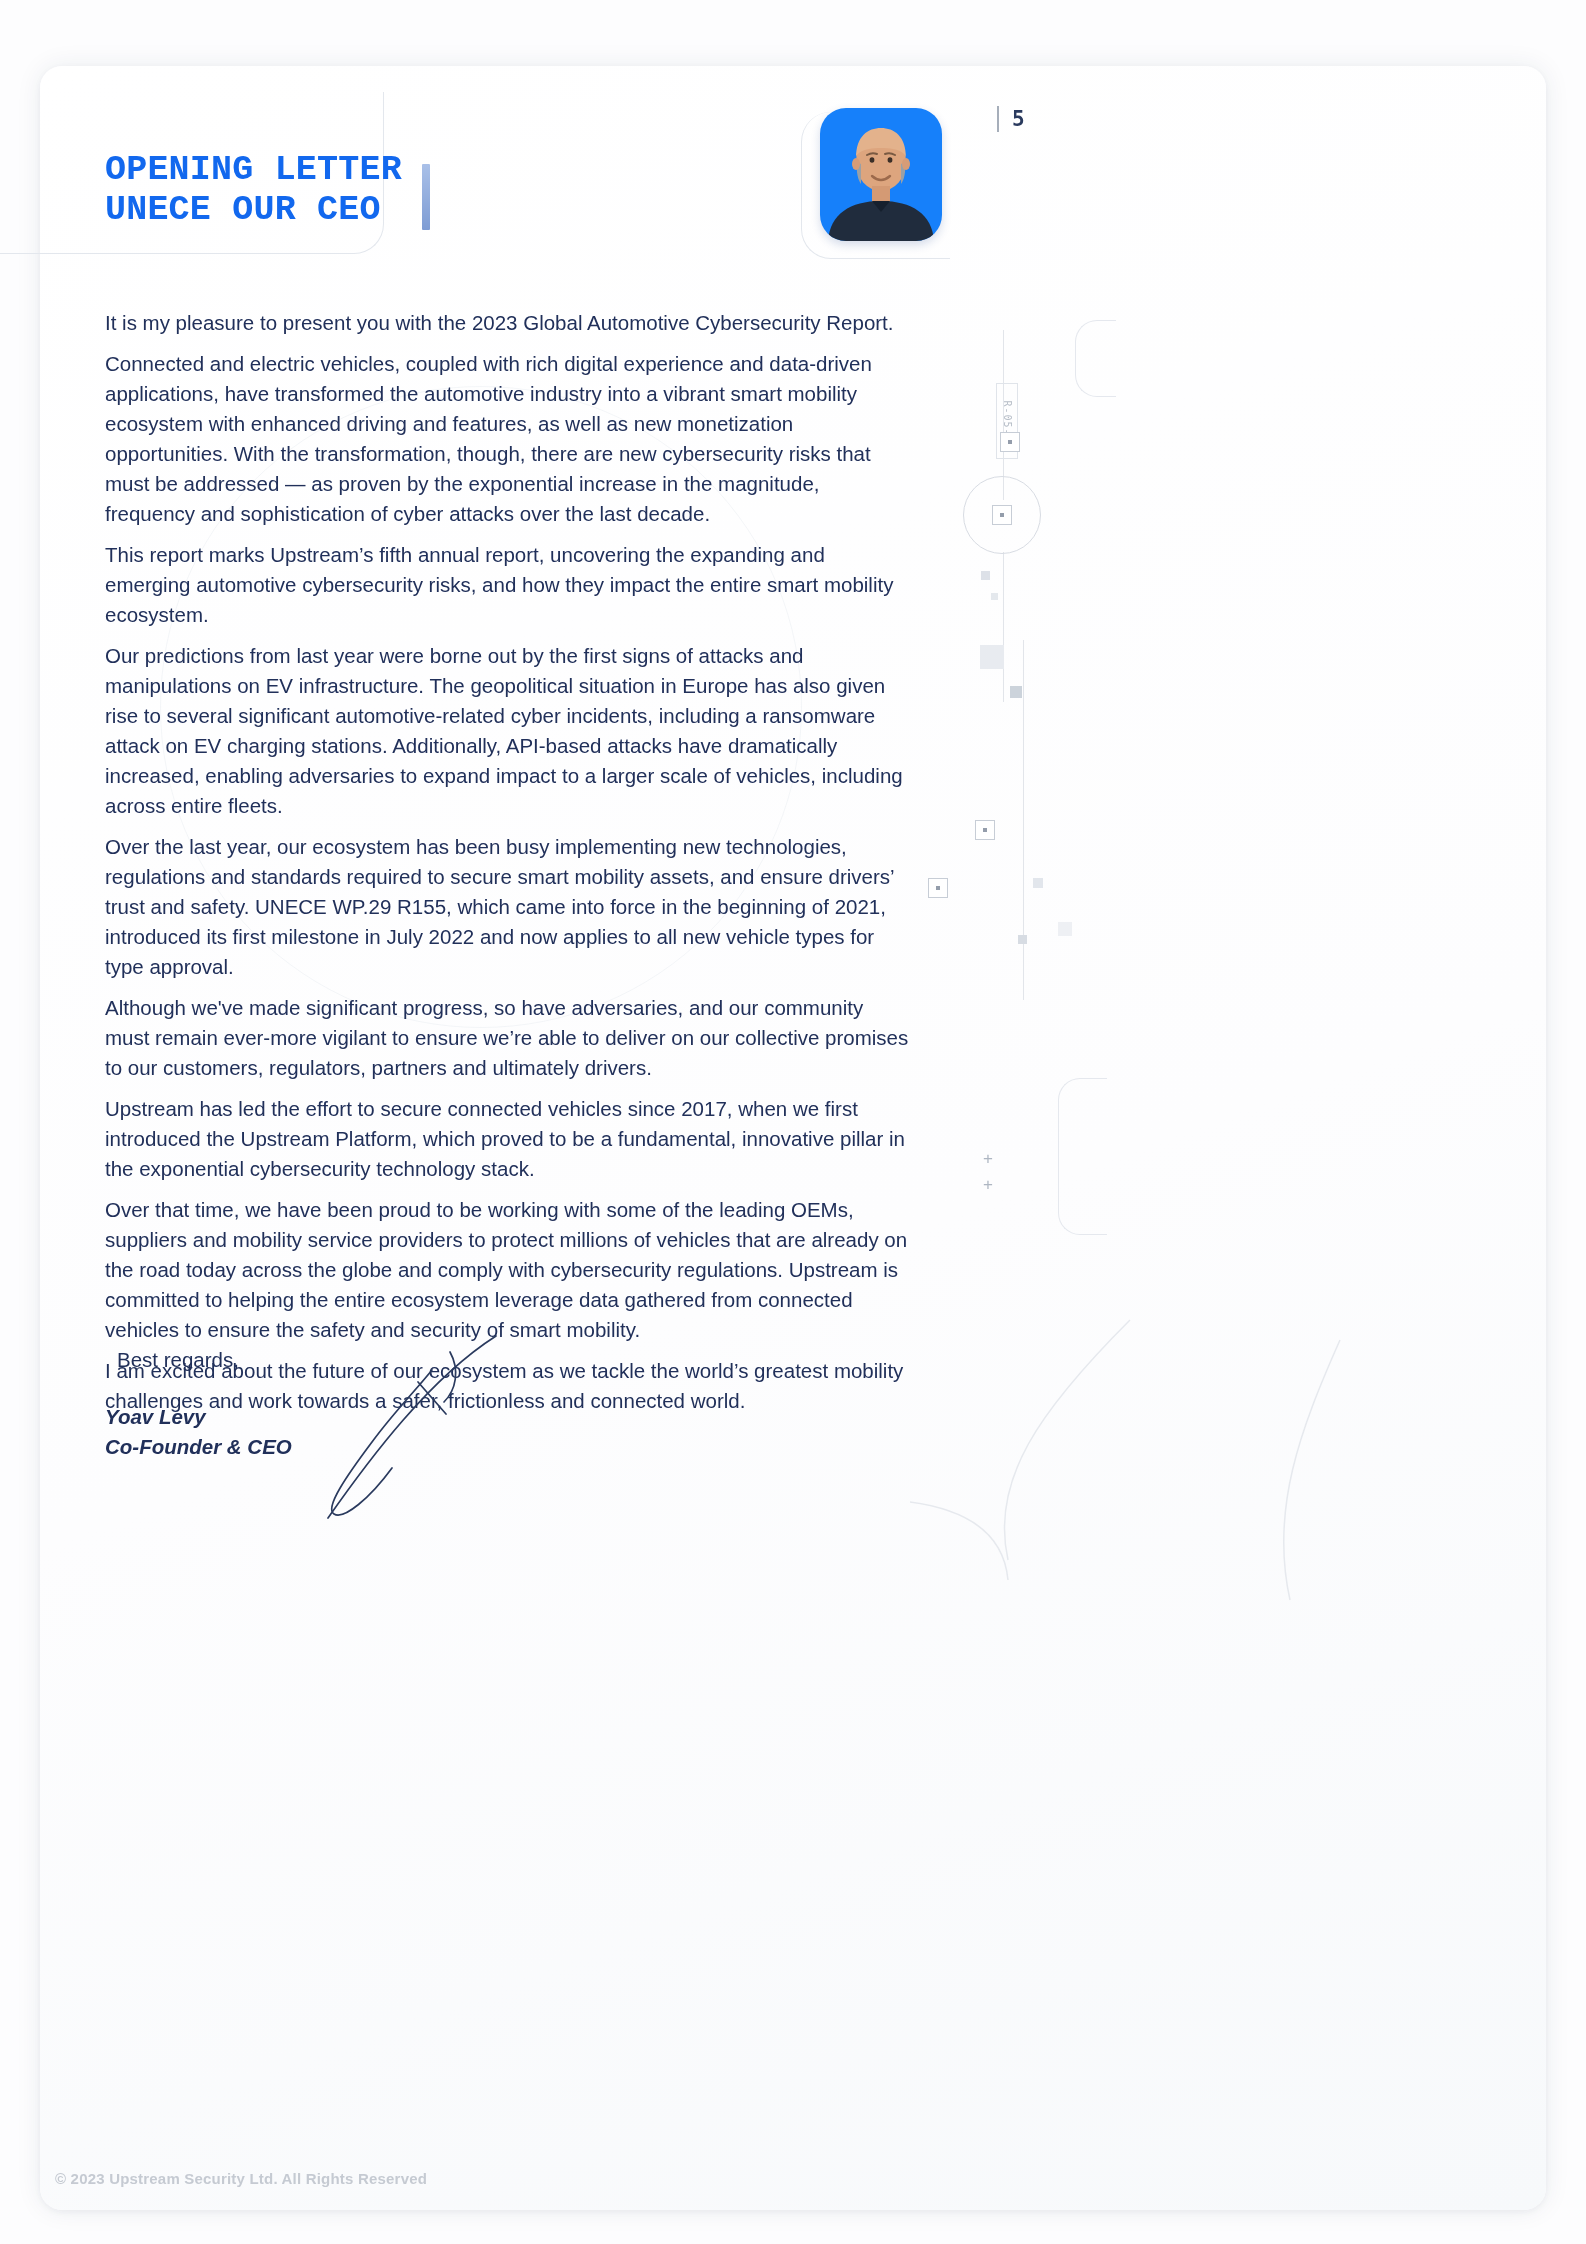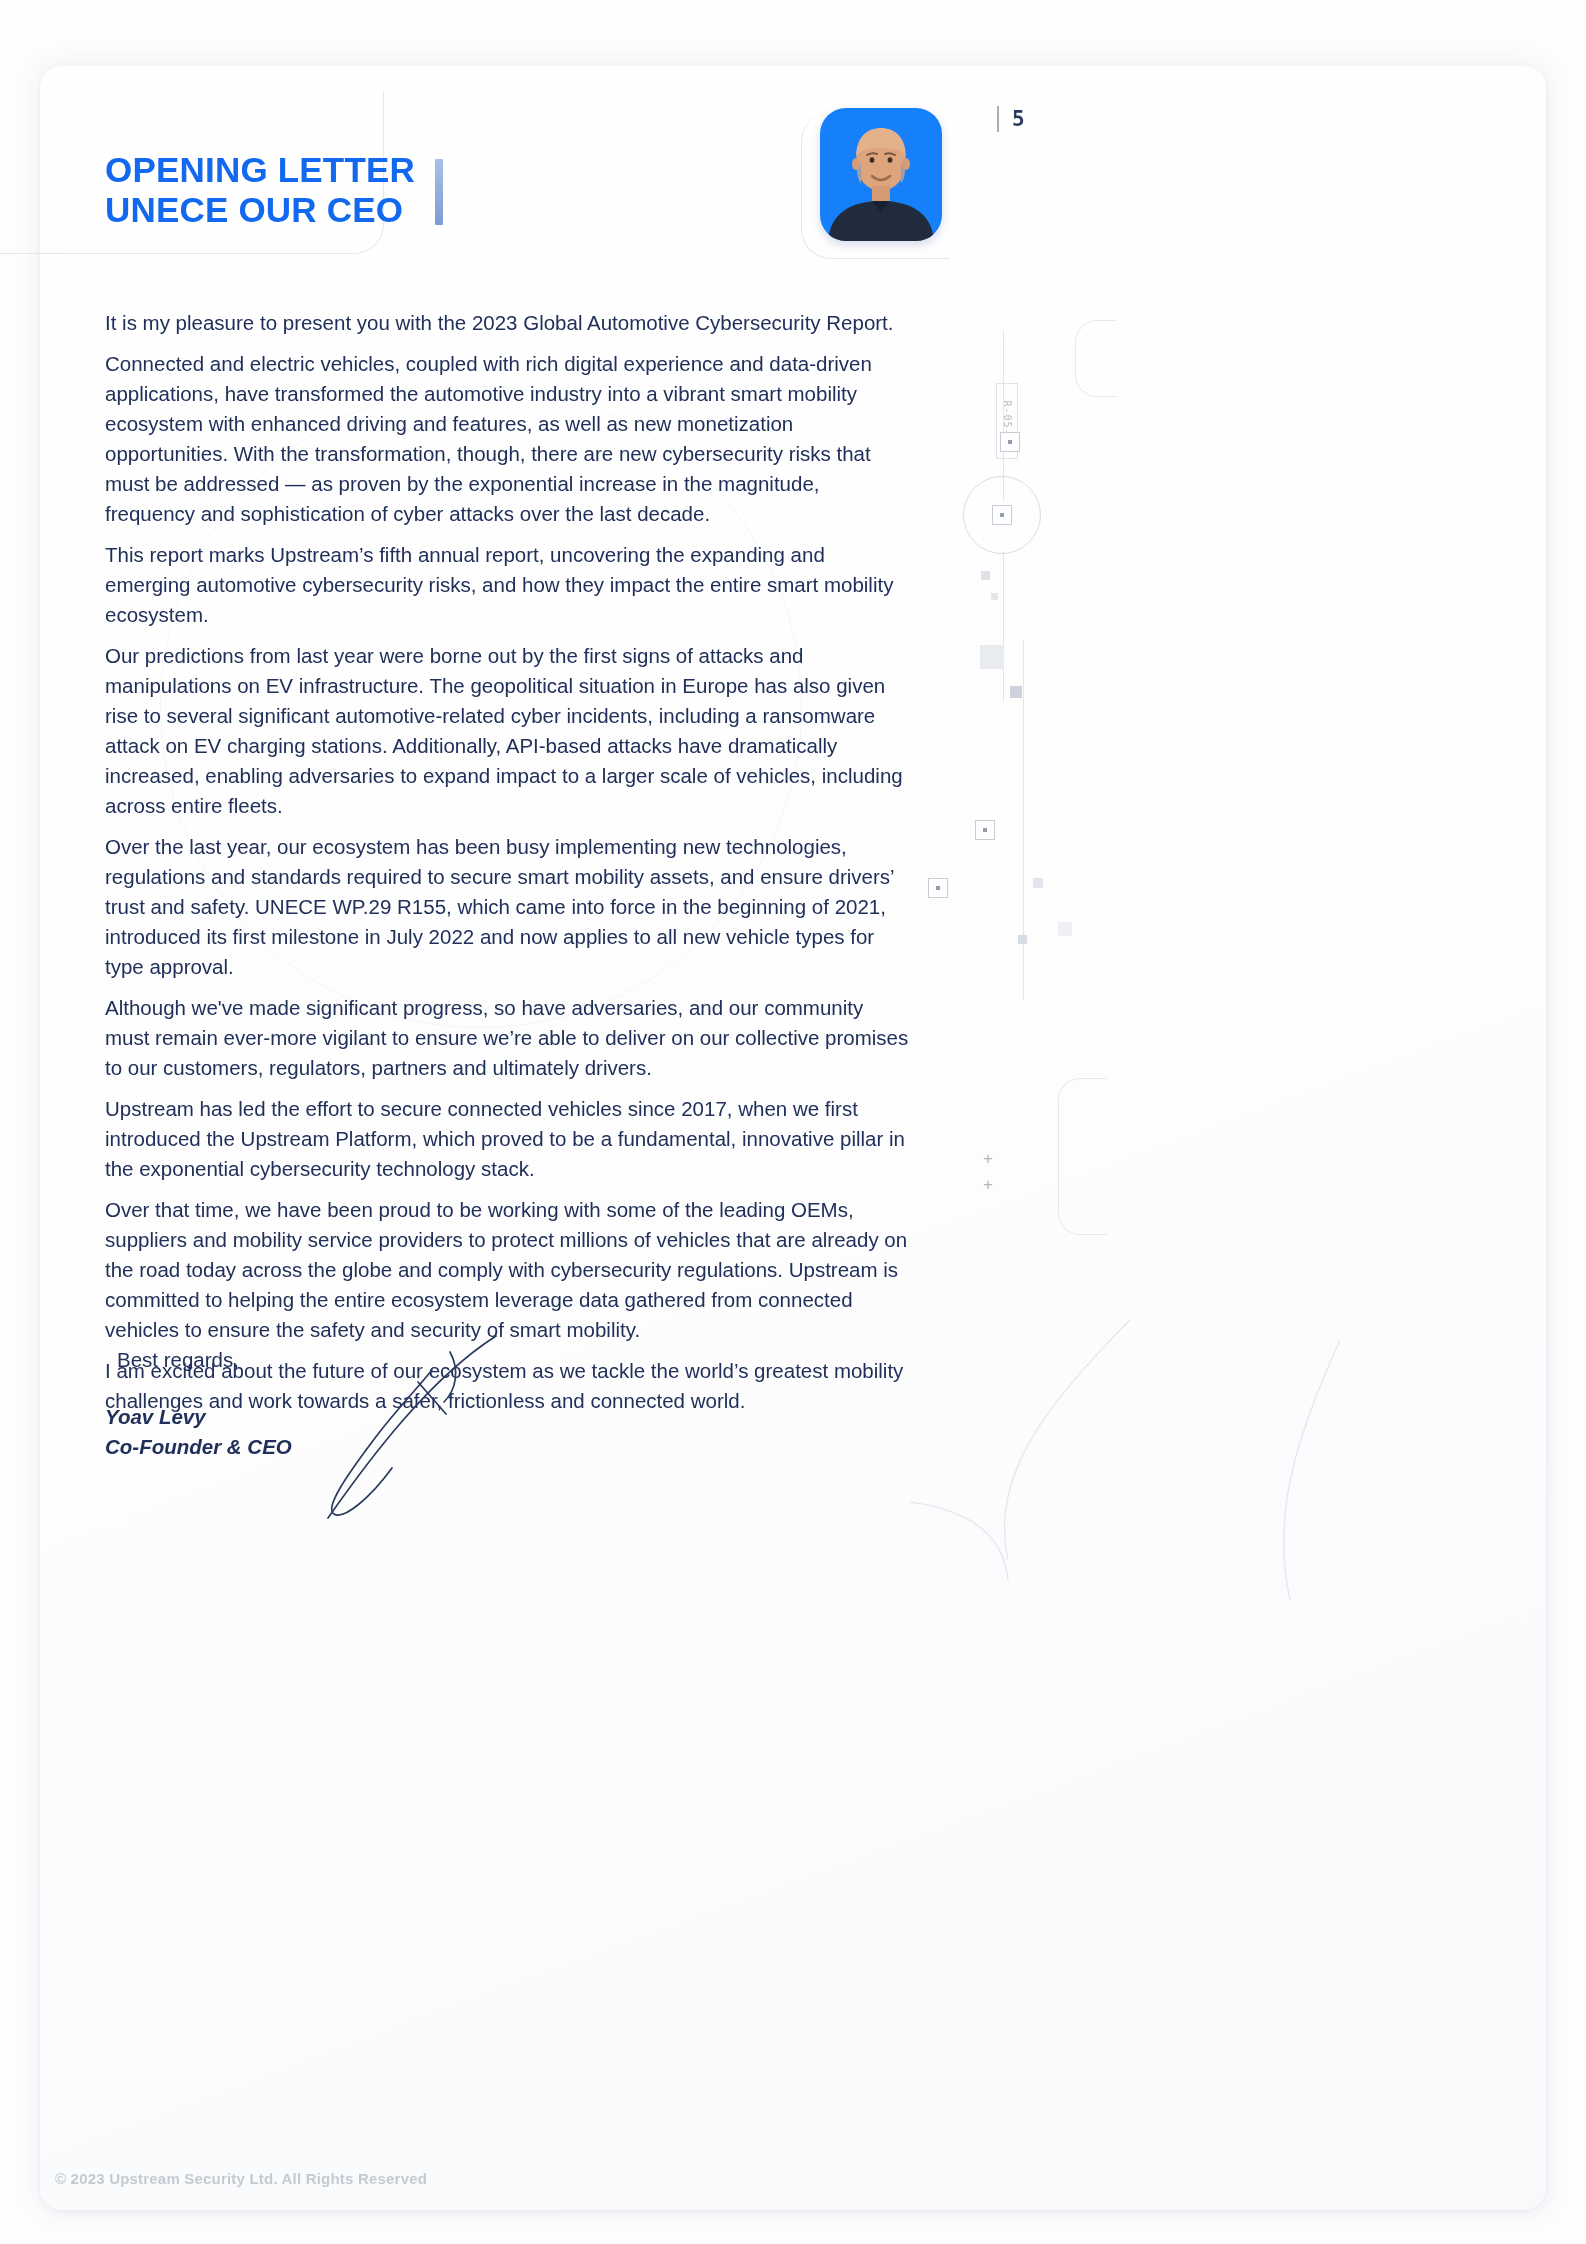--- a/index.html
+++ b/index.html
@@ -17,21 +17,21 @@
   .sheet::before{ 
     content:"";position:absolute;left:120px;top:320px;width:640px;height:640px;
     border:1px solid rgba(210,218,228,0.25);border-radius:50%;
   }
   
   .title-outline{
     position:absolute;left:-60px;top:92px;width:443px;height:161px;
     border-bottom:1.5px solid #e3e7ed;border-right:1.5px solid #e3e7ed;
     border-bottom-right-radius:30px;
   }
-  .title-block{position:absolute;left:105px;top:150px;display:flex;align-items:center;}
+  .title-block{position:absolute;left:105px;top:150px;display:flex;align-items:flex-end;font-family:Liberation Mono, monospace;}
   .title-text{
     font-size:35px;font-weight:700;line-height:40px;color:#1268ee;letter-spacing:0.2px;
   }
   .title-bar{
     width:8px;height:66px;margin-left:20px;margin-top:4px;
     background:linear-gradient(180deg,#a9c0e8,#7e9cd4);border-radius:1px;
   }
   .page-num{
     position:absolute;left:997px;top:106px;
     border-left:2.5px solid #a6aeba;padding-left:13px;

